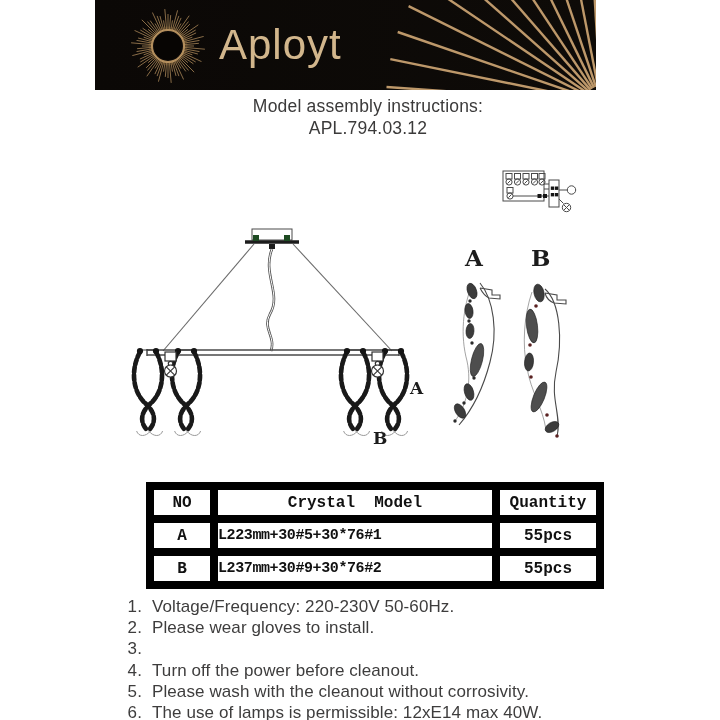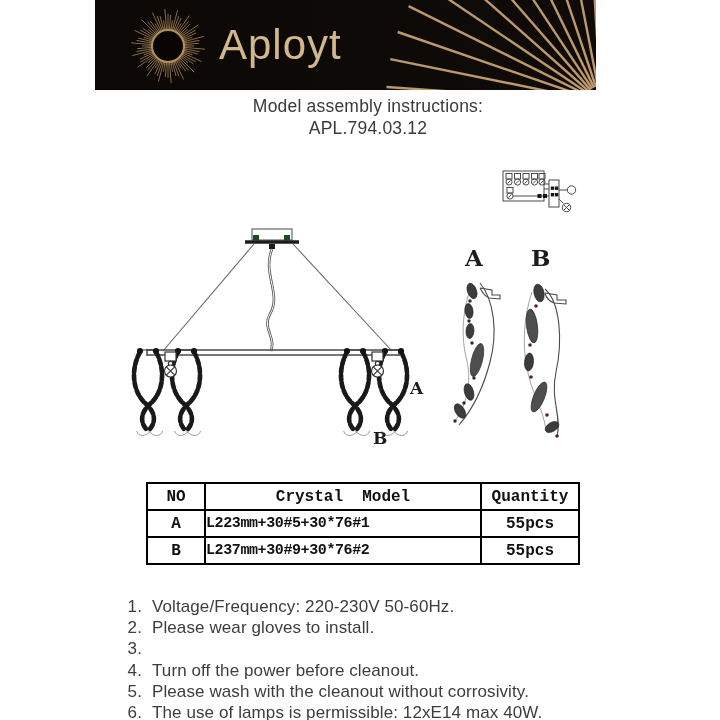--- a/index.html
+++ b/index.html
@@ -34,21 +34,21 @@
   .outline2{fill:none;stroke:#8d8d8d;stroke-width:.8;}
   .bead{fill:#3c3c3c;stroke:#1d1d1d;stroke-width:.6;}
   .beadlong{fill:#4e4e4e;stroke:#1d1d1d;stroke-width:.6;}
   .conn{fill:#2b2b2b;}
   .connm{fill:#5a2222;}
   text.label{font-family:"DejaVu Serif",serif;font-weight:bold;fill:#1c1c1c;}
 
   
   .parts{position:absolute;left:146px;top:482px;border-collapse:collapse;
          font-family:"Liberation Mono",monospace;color:#111;}
-  .parts td,.parts th{border:2px solid #000000;padding:0;vertical-align:middle;}
+  .parts td,.parts th{border:8px solid #000000;padding:0;vertical-align:middle;}
   .parts th{font-size:16px;font-weight:bold;height:25px;white-space:pre;}
   .parts td{font-size:16px;font-weight:bold;height:25px;text-align:center;}
   .c-no{width:56px;text-align:center;}
   .c-model{width:274px;border-radius:13px;}
   .c-qty{width:96px;text-align:center;}
   td.c-model{text-align:left;font-size:15px;letter-spacing:-.4px;}
 
   
   .instructions{position:absolute;left:118px;top:596px;width:520px;
                 color:#3e3d3d;font-size:17px;line-height:21.2px;letter-spacing:.1px;}

